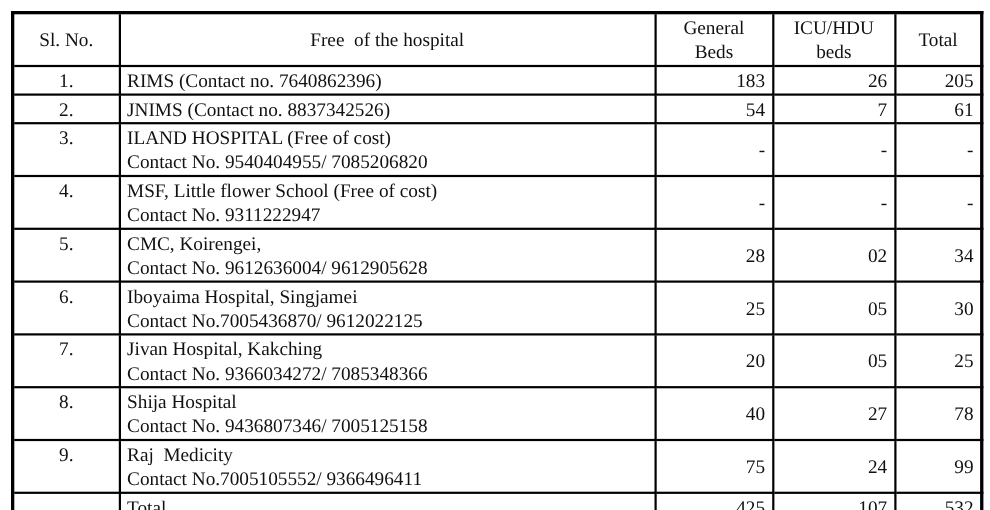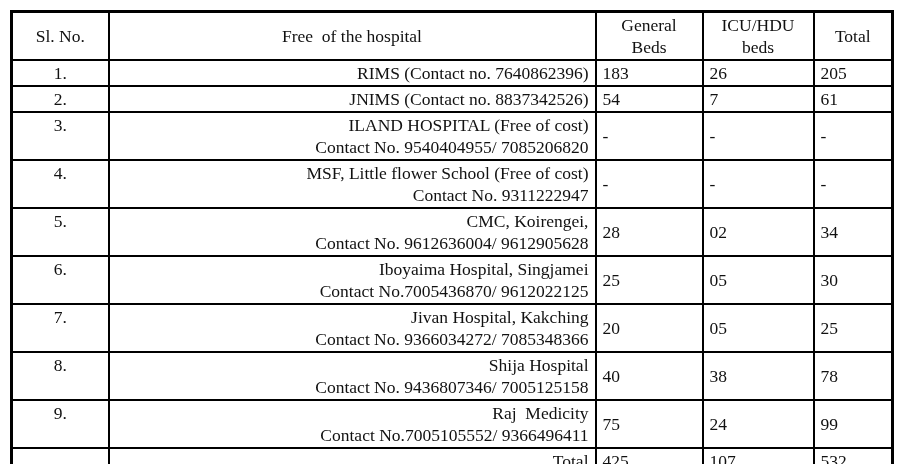--- a/index.html
+++ b/index.html
@@ -37,28 +37,28 @@
     vertical-align: middle;
     white-space: pre-wrap;
     padding-top: 4px;
     padding-bottom: 4px;
   }
   td.sl {
     text-align: center;
     vertical-align: top;
   }
   td.name {
-    text-align: right;
+    text-align: left;
     vertical-align: top;
     white-space: pre-wrap;
     padding-left: 9px;
     margin-top: 18px;
   }
   td.num {
-    text-align: left;
+    text-align: right;
     vertical-align: middle;
   }
   tr.single td {
     height: 22px;
   }
   tr.footer td {
     height: 20px;
   }
 </style>
 </head>
@@ -137,21 +137,21 @@
 Contact No. 9366034272/ 7085348366</td>
         <td class="num">20</td>
         <td class="num">05</td>
         <td class="num">25</td>
       </tr>
       <tr>
         <td class="sl">8.</td>
         <td class="name">Shija Hospital
 Contact No. 9436807346/ 7005125158</td>
         <td class="num">40</td>
-        <td class="num">38</td>
+        <td class="num">27</td>
         <td class="num">78</td>
       </tr>
       <tr>
         <td class="sl">9.</td>
         <td class="name">Raj  Medicity
 Contact No.7005105552/ 9366496411</td>
         <td class="num">75</td>
         <td class="num">24</td>
         <td class="num">99</td>
       </tr>

